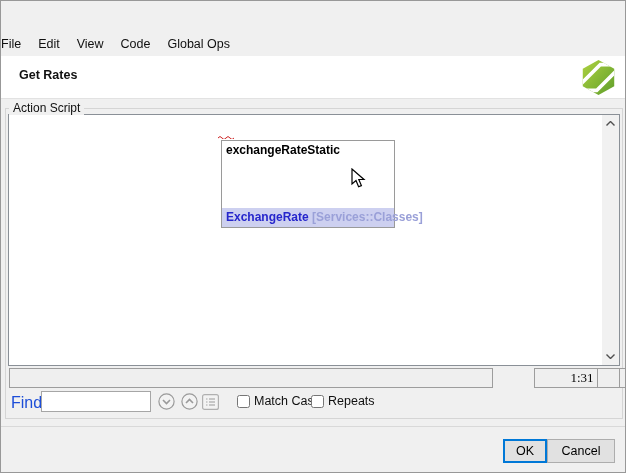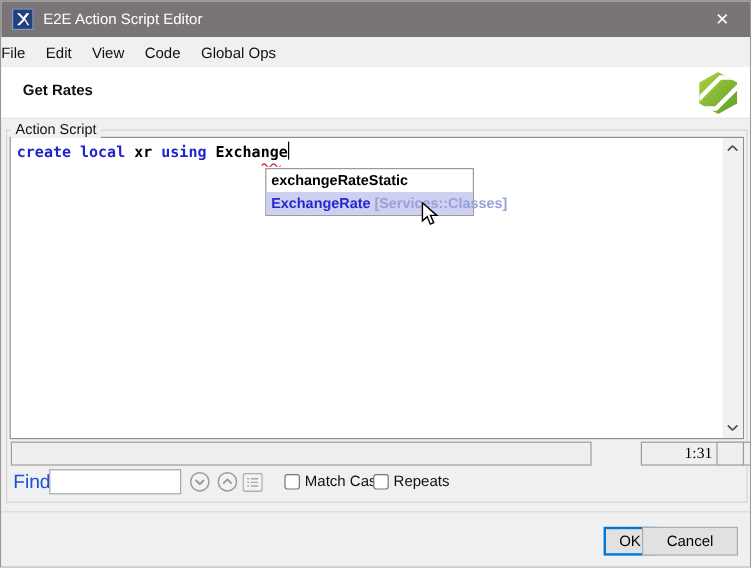--- a/index.html
+++ b/index.html
@@ -74,21 +74,21 @@
   }
   .vscroll .arrow{ position:absolute; left:0; width:17px; height:17px; display:flex; align-items:center; justify-content:center; }
   .vscroll .arrow.up{ top:0; }
   .vscroll .arrow.down{ bottom:0; }
   
   .popup{
     position:absolute; left:220px; top:41px; width:174px;
     background:#ffffff; border:1px solid #9a9a9a; z-index:5;
   }
   .popup-row{ height:19px; line-height:19px; font-size:12px; padding-left:4px; white-space:nowrap; color:#000;font-weight:bold; }
-  .popup-row.selected{ background:#cdd0f0; }
+  .popup-row.selected{ background:#cdd0f0;margin-top:48px; }
   .popup-row.selected .ac-name{ color:#2626cc; }
   .popup-row .ac-detail{ color:#9aa0d8; }
   .mouse-cursor{ position:absolute; left:350px; top:69px; width:15px; height:21px; z-index:6; }
   
   .status-seg{
     position:absolute; top:269px; height:20px; background:#efefef; border:1px solid #9d9d9d;
   }
   .seg-main{ left:8px;  width:484px; }
   .seg-pos { left:495px; width:96px; text-align:center;
              font-family:"Liberation Serif", serif; font-size:13px; line-height:18px; color:#000;margin-left:38px; }
@@ -111,37 +111,27 @@
   .bottombar{
     position:absolute; left:0; top:425px; width:626px; height:48px;
     background:#f0f0f0; border-top:1px solid #d9d9d9;
   }
   .dlg-btn{
     position:absolute; top:12px; height:24px; font-size:12.5px;
     font-family:"Liberation Sans", sans-serif;
     background:#e1e1e1; border:1px solid #adadad; color:#000;
   }
   .btn-ok{ right:80px; width:44px; border:2px solid #0078d7; }
-  .btn-cancel{ right:12px; width:80px; }
+  .btn-cancel{ right:12px; width:68px; }
 </style>
 </head>
 <body>
 
 <div class="window">
 
-  <div class="titlebar">
-    <svg class="app-icon" viewBox="0 0 18 18">
-      <rect x="0.5" y="0.5" width="17" height="17" fill="#23407e" stroke="#7d9ed0" stroke-width="1"></rect>
-      <path d="M4 4 L9 9 L4 14 L6.5 14 L10.5 9.8 L13 14 L14.5 14 L11 8.6 L14.5 4 L12 4 L9.5 7.4 L6.5 4 Z" fill="#ffffff"></path>
-    </svg>
-    <div class="titlebar-text">E2E Action Script Editor</div>
-    <div class="close-btn">
-      <span>✕</span>
-    </div>
-  </div>
 
   <div class="menubar">
     <span class="menu-item">File</span>
     <span class="menu-item">Edit</span>
     <span class="menu-item">View</span>
     <span class="menu-item">Code</span>
     <span class="menu-item">Global Ops</span>
   </div>
 
   <div class="headerband">
@@ -163,21 +153,20 @@
       </g>
     </svg>
   </div>
 
   <div class="content">
 
     <div class="groupbox-label">Action Script</div>
     <div class="groupbox"></div>
 
     <div class="editor">
-      <div class="codeline"><span class="tok-keyword">create local </span><span class="tok-plain">xr </span><span class="tok-keyword">using </span><span class="tok-plain">Exchange</span><span class="caret"></span></div>
       <svg class="squiggle" viewBox="0 0 16 4">
         <path d="M0 3 Q2 0 4 3 Q6 6 8 3 Q10 0 12 3 Q14 6 16 3" fill="none" stroke="#cc2222" stroke-width="1"></path>
       </svg>
       <div class="vscroll">
         <div class="arrow up">
           <svg width="9" height="5" viewBox="0 0 9 5">
               <path d="M0.5 4.5 L4.5 0.5 L8.5 4.5" fill="none" stroke="#505050" stroke-width="1.4"></path>
             </svg>
         </div>
         <div class="arrow down">

